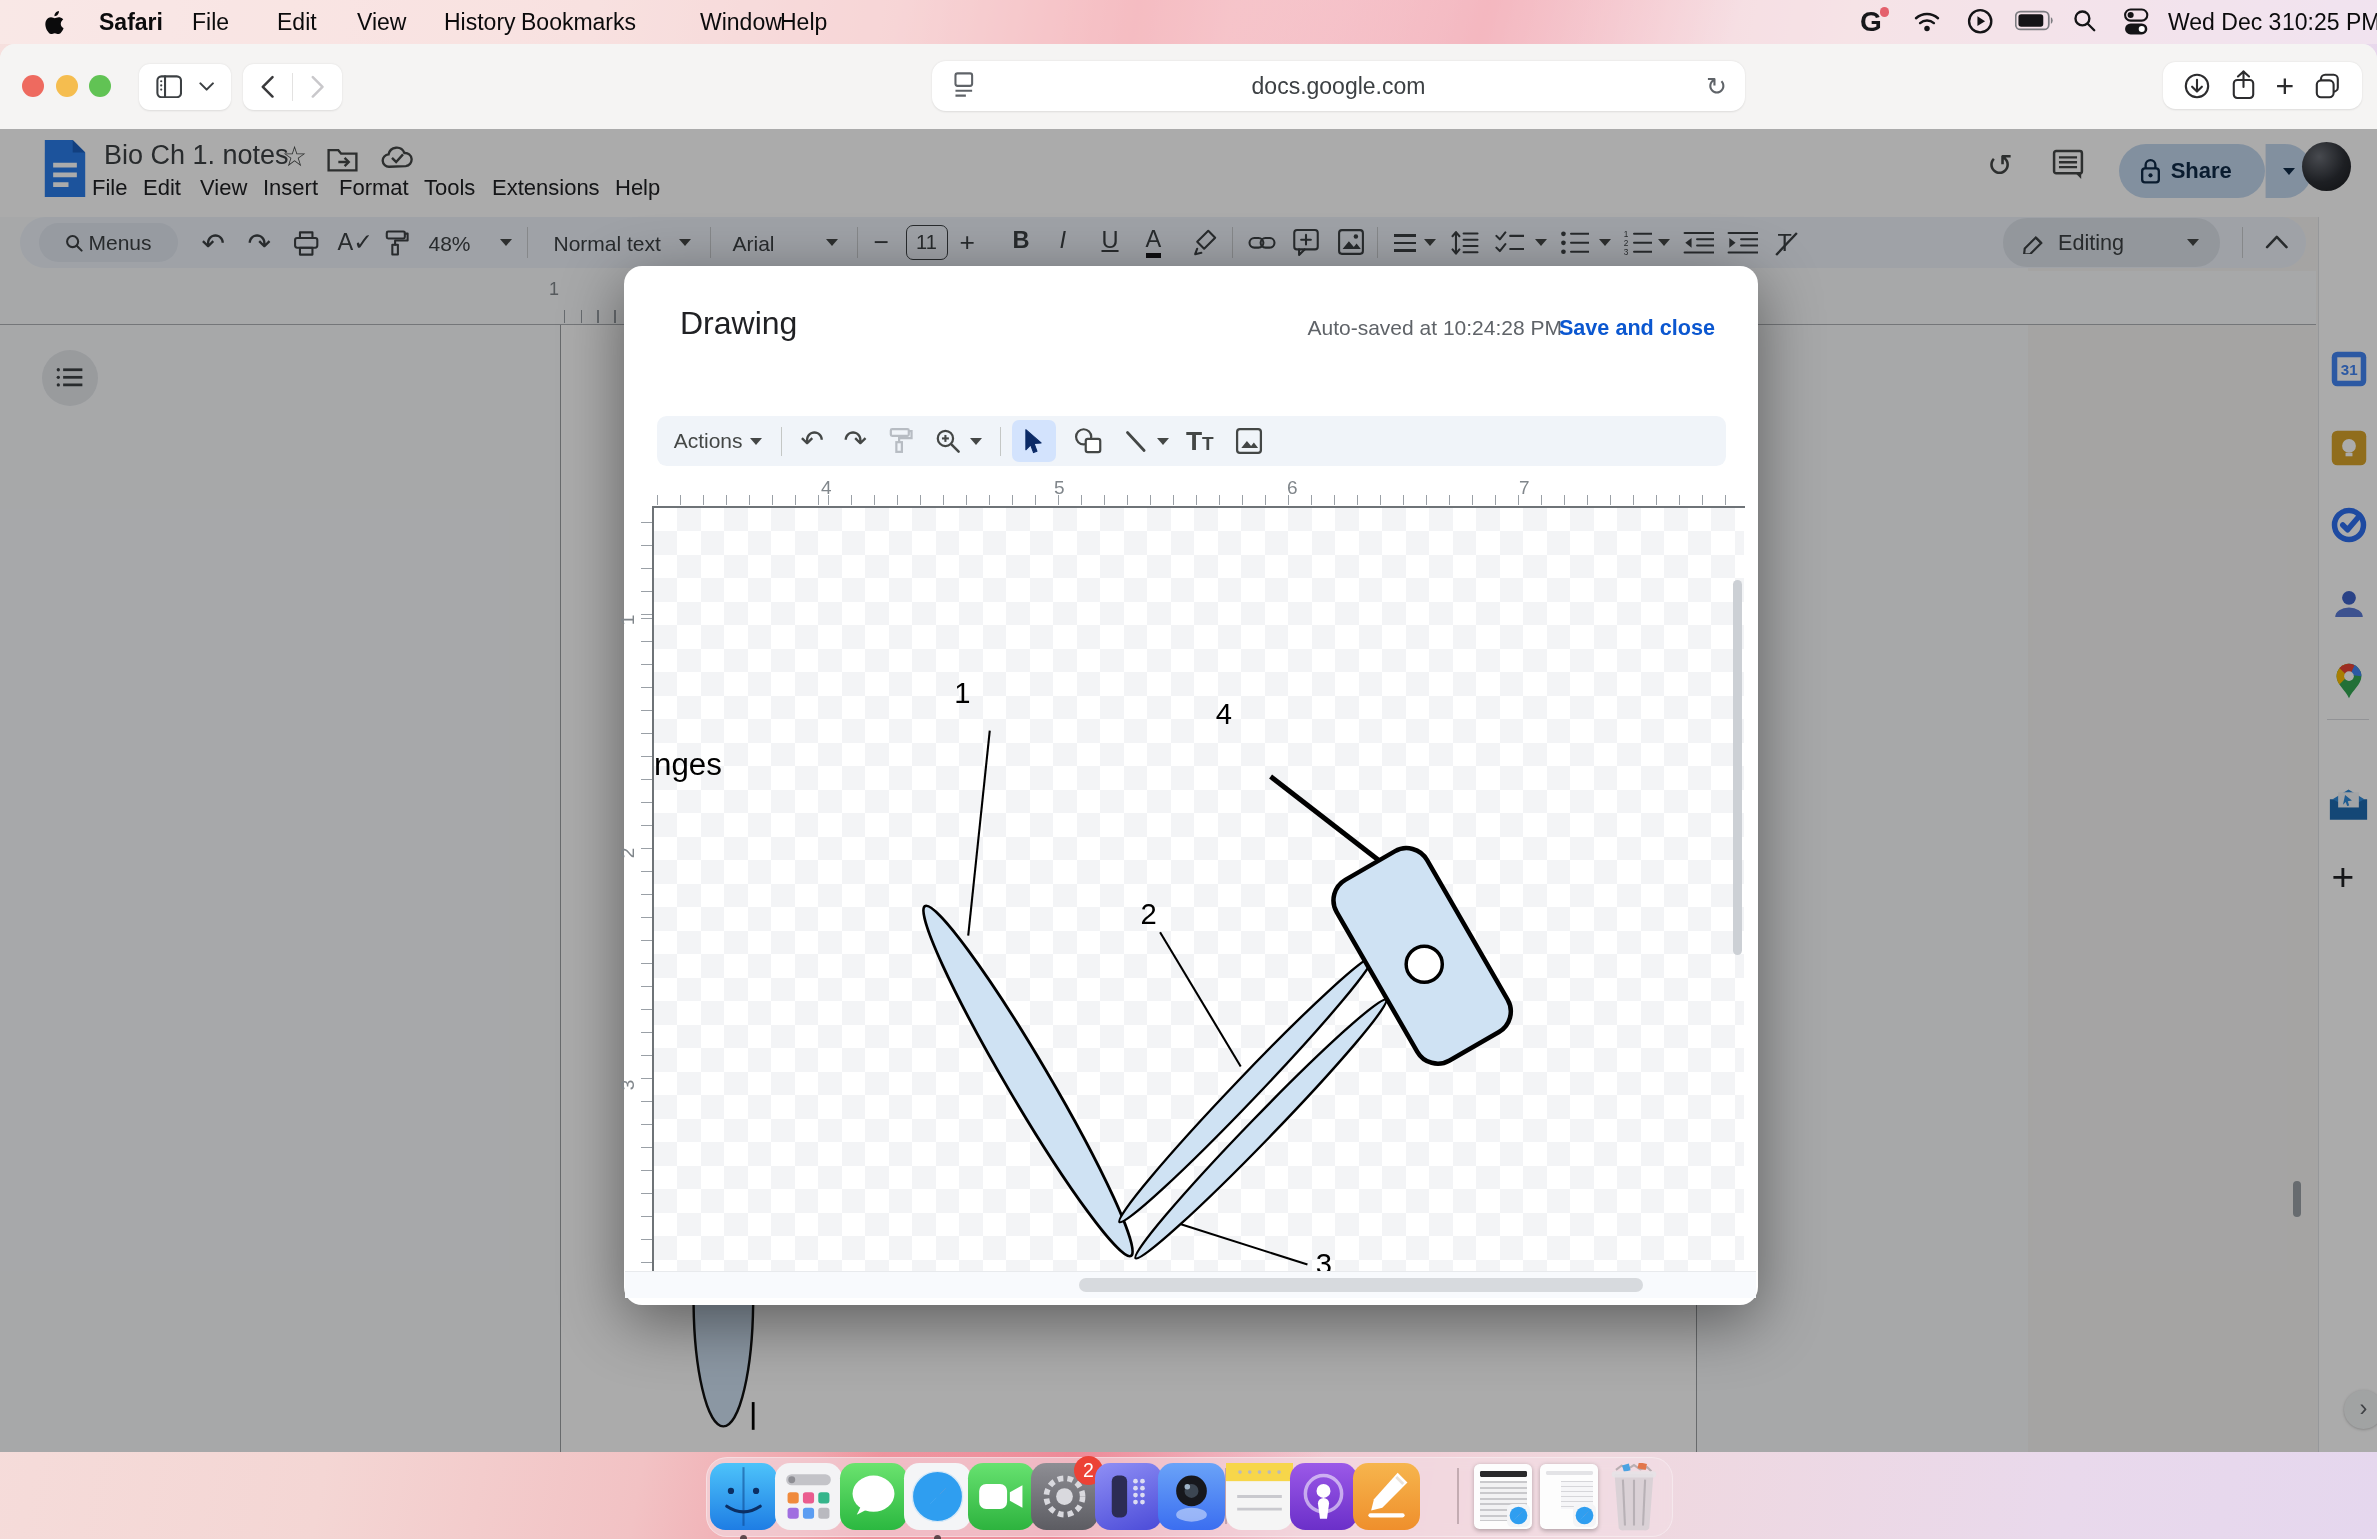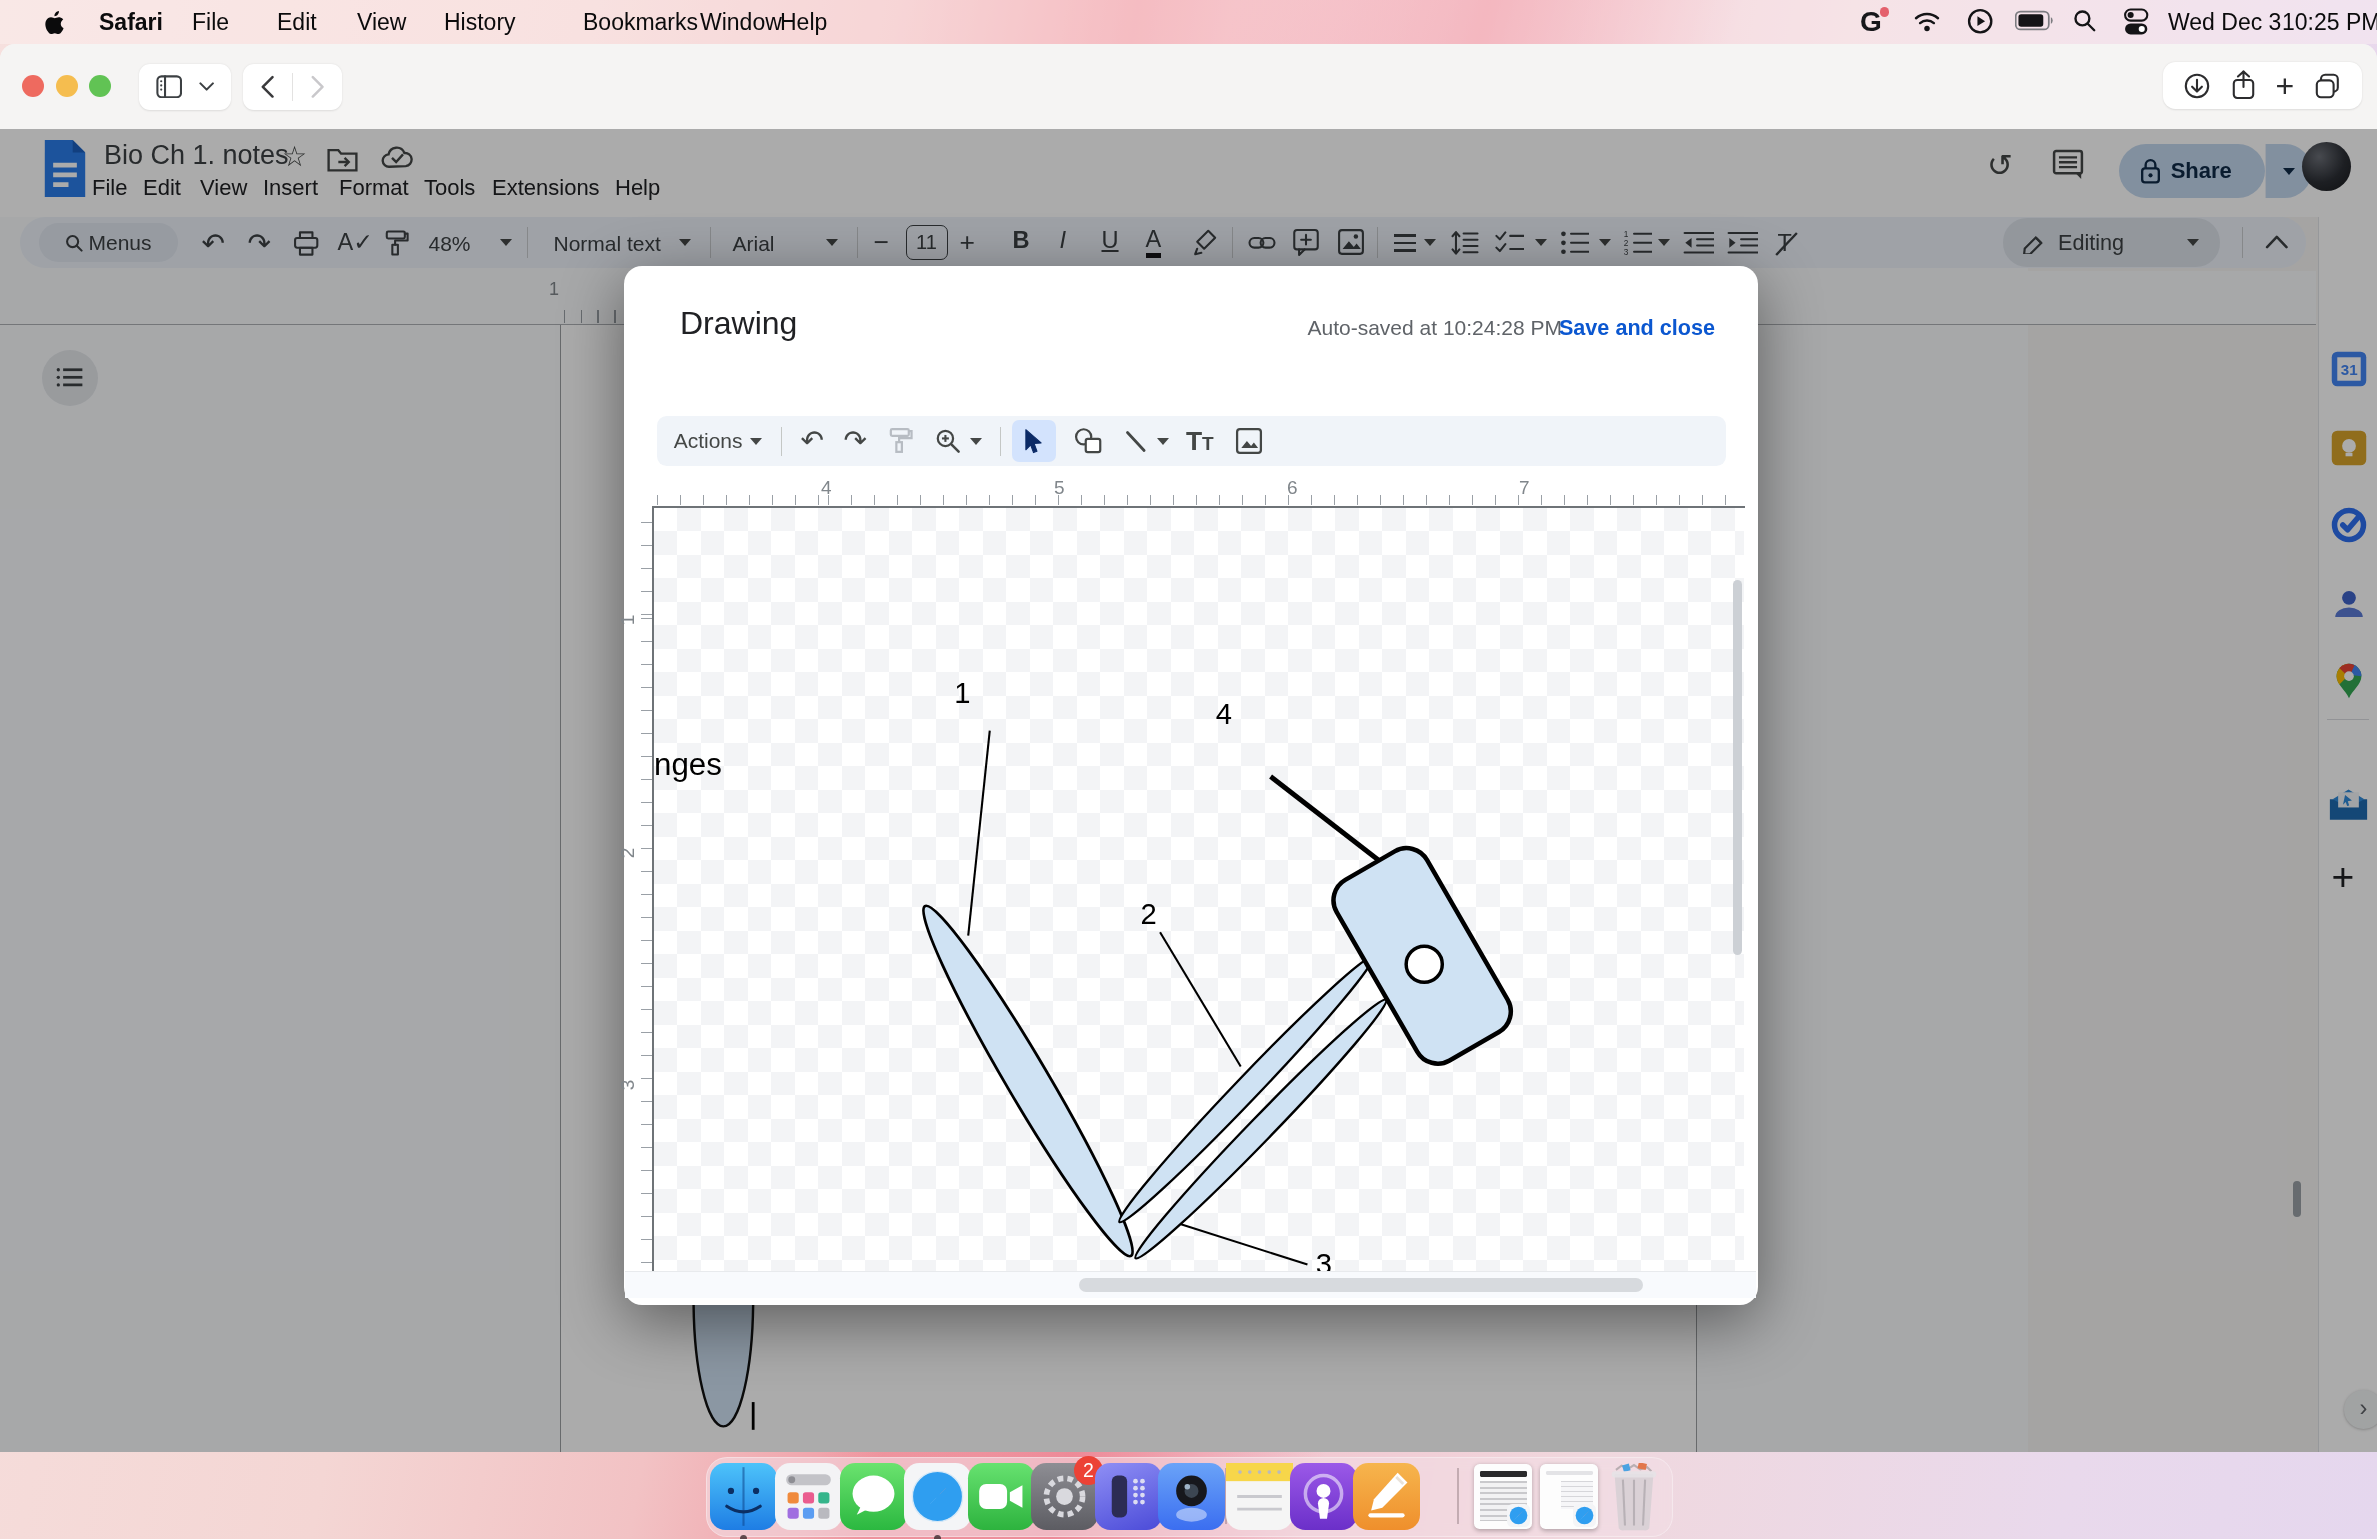--- a/index.html
+++ b/index.html
@@ -61,21 +61,21 @@
   <span class="ab" style="left:42px;top:9px;">
     <svg width="25" height="28" viewBox="0 0 18 20">
         <path fill="#0b0b0c" d="M13.5 10.6c0-2 1.7-3 1.8-3.1-1-1.4-2.5-1.6-3-1.6-1.3-.1-2.5.7-3.1.7-.6 0-1.6-.7-2.7-.7C5.1 5.9 3.8 6.7 3.1 8c-1.4 2.4-.4 6 1 8 .7 1 1.5 2.1 2.5 2 1-.1 1.4-.7 2.6-.7s1.6.7 2.7.7c1.1 0 1.8-1 2.5-2 .8-1.1 1.1-2.2 1.1-2.3-.1 0-2-.8-2-3.1zM11.4 3.9c.5-.7.9-1.6.8-2.6-.8 0-1.8.6-2.4 1.3-.5.6-1 1.5-.8 2.5.9 0 1.9-.5 2.4-1.2z"></path>
       </svg>
   </span>
   <span class="mi ab" style="left:99px;top:9px;font-weight:700;">Safari</span>
   <span class="mi ab" style="left:192px;top:9px;">File</span>
   <span class="mi ab" style="left:277px;top:9px;">Edit</span>
   <span class="mi ab" style="left:357px;top:9px;">View</span>
   <span class="mi ab" style="left:444px;top:9px;">History</span>
-  <span class="mi ab" style="left:583px;top:9px;">Bookmarks</span>
+  <span class="mi ab" style="left:521px;top:9px;">Bookmarks</span>
   <span class="mi ab" style="left:700px;top:9px;">Window</span>
   <span class="mi ab" style="left:780px;top:9px;">Help</span>
 
   <span class="ab" style="left:1860px;top:5.6px;width:31px;height:31px;">
     <span style="font-weight:800;font-size:28px;color:#17171a;">G</span>
     <span class="ab" style="left:19.5px;top:1.4px;width:9.7px;height:9.7px;border-radius:50%;background:#e4606c;"></span>
   </span>
   <span class="ab" style="left:1913px;top:9.7px;">
     <svg width="28" height="22" viewBox="0 0 40 32">
         <g stroke="#141416" stroke-width="3.6" fill="none" stroke-linecap="round">
@@ -139,20 +139,29 @@
     <div class="pill ab row" style="left:243px;top:19.5px;width:99px;height:46px;justify-content:space-evenly;">
       <svg width="15.3" height="23.6" viewBox="0 0 22 34">
           <polyline points="18,3 4,17 18,31" fill="none" stroke="#3a3a3c" stroke-width="3.6" stroke-linecap="round" stroke-linejoin="round"></polyline>
         </svg>
       <span style="width:1.4px;height:28px;background:#e3e2e1;"></span>
       <svg width="15.3" height="23.6" viewBox="0 0 22 34">
           <polyline points="4,3 18,17 4,31" fill="none" stroke="#c9c8cb" stroke-width="3.6" stroke-linecap="round" stroke-linejoin="round"></polyline>
         </svg>
     </div>
 
+    <div class="pill ab" style="left:932px;top:16.7px;width:813px;height:50px;border-radius:14px;">
+      <svg class="ab" style="left:19.5px;top:11.8px;" width="23.6" height="26.4" viewBox="0 0 34 38">
+          <rect x="5" y="2" width="24" height="18" rx="3" fill="none" stroke="#5f6368" stroke-width="3"></rect>
+          <line x1="5" y1="27" x2="29" y2="27" stroke="#5f6368" stroke-width="3"></line>
+          <line x1="5" y1="34" x2="20" y2="34" stroke="#5f6368" stroke-width="3"></line>
+        </svg>
+      <div style="text-align:center;line-height:50px;font-size:23px;color:#3c4043;">docs.google.com</div>
+      <span class="ab" style="right:18px;top:11px;font-size:25px;color:#5f6368;">↻</span>
+    </div>
 
     <div class="pill ab row" style="left:2163px;top:18px;width:199px;height:47px;justify-content:space-evenly;border-radius:12.5px;">
       <svg width="28" height="28" viewBox="0 0 40 40">
           <circle cx="20" cy="20" r="16" fill="none" stroke="#2c2c2e" stroke-width="3"></circle>
           <line x1="20" y1="11" x2="20" y2="27" stroke="#2c2c2e" stroke-width="3" stroke-linecap="round"></line>
           <polyline points="13,21 20,28 27,21" fill="none" stroke="#2c2c2e" stroke-width="3" stroke-linecap="round" stroke-linejoin="round"></polyline>
         </svg>
       <svg width="25" height="31" viewBox="0 0 36 44">
           <rect x="4" y="14" width="28" height="26" rx="5" fill="none" stroke="#2c2c2e" stroke-width="3"></rect>
           <line x1="18" y1="2" x2="18" y2="24" stroke="#2c2c2e" stroke-width="3" stroke-linecap="round"></line>

